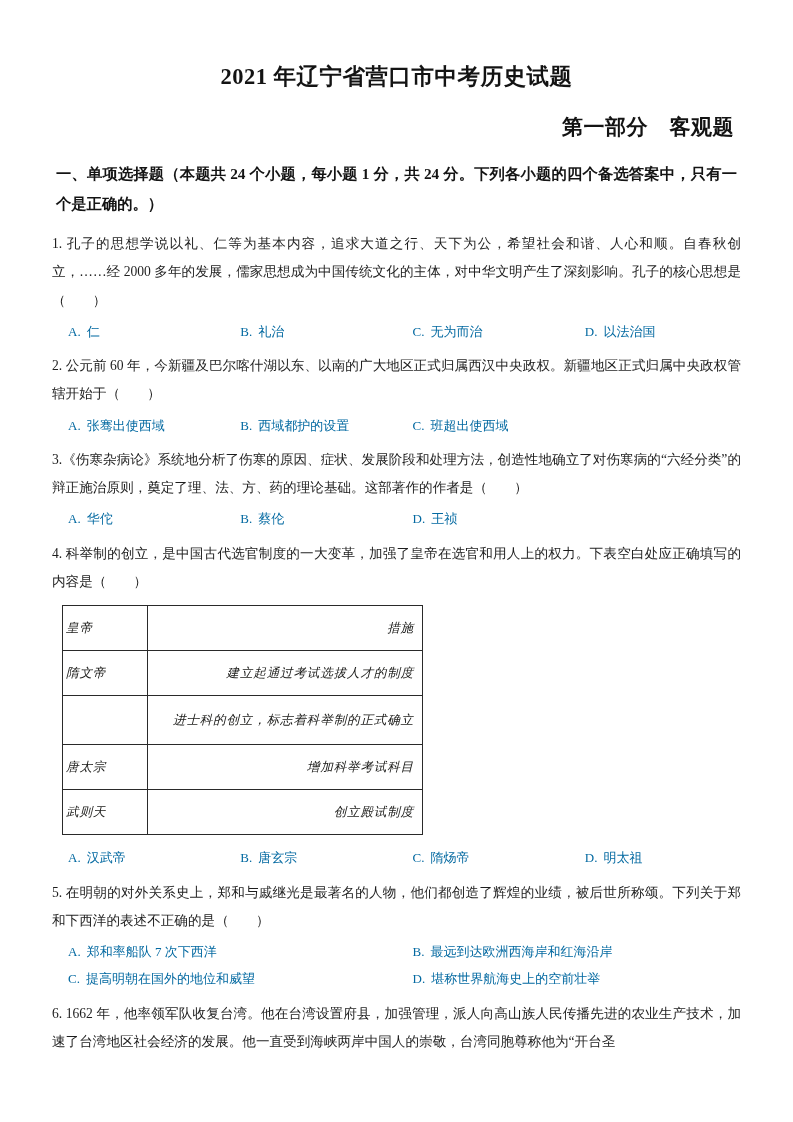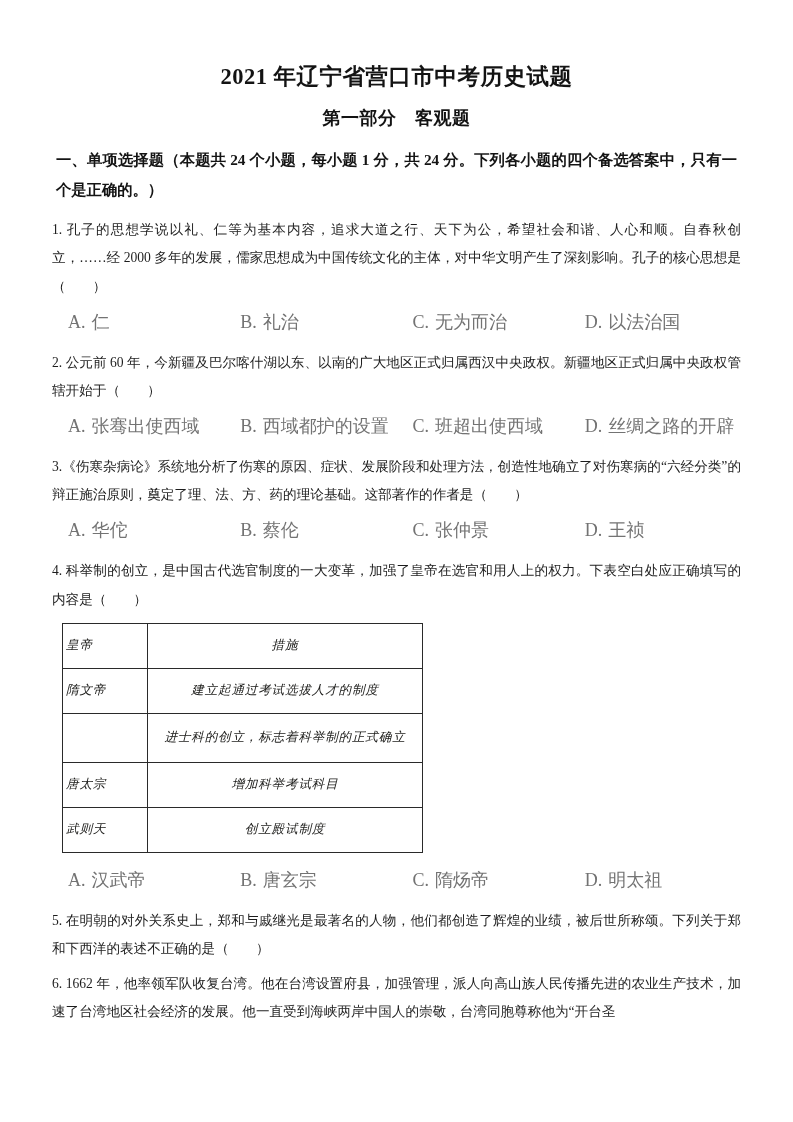--- a/index.html
+++ b/index.html
@@ -29,24 +29,24 @@
     text-align: center;
     font-size: 22.5px;
     font-weight: bold;
     letter-spacing: 0.5px;
     margin: 0;
     padding-top: 62px;
     line-height: 1.35;
     color: #131313;
   }
   .doc-subtitle {
-    text-align: center;
-    font-size: 18px;
+    text-align: right;
+    font-size: 21px;
     font-weight: bold;
-    margin: 0;
+    margin: 7px;
     padding-top: 14px;
     letter-spacing: 0.5px;
     color: #131313;
   }
 
   
   .section-heading {
     font-size: 15.3px;
     font-weight: bold;
     line-height: 1.95;
@@ -69,23 +69,23 @@
     text-justify: inter-ideograph;
     margin: 0;
     color: #1d1d1d;
   }
   .q-options {
     margin: 0;
     padding-top: 3px;
   }
   .opt-row {
     display: flex;
-    font-size: 18px;
+    font-size: 13px;
     line-height: 2.1;
-    color: #737373;
+    color: #0369a1;
   }
   .opt-row.cols4 > .opt {
     width: 25%;
     box-sizing: border-box;
     padding-left: 16px;
   }
   .opt-row.cols4 > .opt:first-child {
     padding-left: 16px;
   }
   .opt-row.cols2 > .opt {
@@ -119,27 +119,27 @@
     letter-spacing: 0.8px;
     vertical-align: middle;
   }
   table.exam-table td.col-emperor {
     width: 78px;
     text-align: left;
     padding: 2px 3px;
   }
   table.exam-table td.col-measure {
     width: 258px;
-    text-align: center;
+    text-align: right;
   }
   table.exam-table tr.head td {
     text-align: left;
   }
   table.exam-table tr.head td.col-measure {
-    text-align: center;
+    text-align: right;
   }
   table.exam-table td.blank-cell {
     text-align: center;
   }
   table.exam-table tr.tall td {
     height: 44px;
   }
 </style>
 </head>
 <body>
@@ -163,32 +163,30 @@
     </div>
   </div>
 
   <div class="question">
     <p class="q-stem">2. 公元前 60 年，今新疆及巴尔喀什湖以东、以南的广大地区正式归属西汉中央政权。新疆地区正式归属中央政权管辖开始于（　　）</p>
     <div class="q-options">
       <div class="opt-row cols4">
         <span class="opt"><span class="opt-label">A.</span><span>张骞出使西域</span></span>
         <span class="opt"><span class="opt-label">B.</span><span>西域都护的设置</span></span>
         <span class="opt"><span class="opt-label">C.</span><span>班超出使西域</span></span>
-        <span class="opt"><span class="opt-label">D.</span><span>丝绸之路的开辟</span></span>
       </div>
     </div>
   </div>
 
   <div class="question">
     <p class="q-stem">3.《伤寒杂病论》系统地分析了伤寒的原因、症状、发展阶段和处理方法，创造性地确立了对伤寒病的“六经分类”的辩正施治原则，奠定了理、法、方、药的理论基础。这部著作的作者是（　　）</p>
     <div class="q-options">
       <div class="opt-row cols4">
         <span class="opt"><span class="opt-label">A.</span><span>华佗</span></span>
         <span class="opt"><span class="opt-label">B.</span><span>蔡伦</span></span>
-        <span class="opt"><span class="opt-label">C.</span><span>张仲景</span></span>
         <span class="opt"><span class="opt-label">D.</span><span>王祯</span></span>
       </div>
     </div>
   </div>
 
   <div class="question">
     <p class="q-stem">4. 科举制的创立，是中国古代选官制度的一大变革，加强了皇帝在选官和用人上的权力。下表空白处应正确填写的内容是（　　）</p>
     <div class="q-table-wrap">
       <table class="exam-table">
         <tbody>
@@ -220,19 +218,29 @@
         <span class="opt"><span class="opt-label">A.</span><span>汉武帝</span></span>
         <span class="opt"><span class="opt-label">B.</span><span>唐玄宗</span></span>
         <span class="opt"><span class="opt-label">C.</span><span>隋炀帝</span></span>
         <span class="opt"><span class="opt-label">D.</span><span>明太祖</span></span>
       </div>
     </div>
   </div>
 
   <div class="question">
     <p class="q-stem">5. 在明朝的对外关系史上，郑和与戚继光是最著名的人物，他们都创造了辉煌的业绩，被后世所称颂。下列关于郑和下西洋的表述不正确的是（　　）</p>
+    <div class="q-options">
+      <div class="opt-row cols2">
+        <span class="opt"><span class="opt-label">A.</span><span>郑和率船队 7 次下西洋</span></span>
+        <span class="opt"><span class="opt-label">B.</span><span>最远到达欧洲西海岸和红海沿岸</span></span>
+      </div>
+      <div class="opt-row cols2">
+        <span class="opt"><span class="opt-label">C.</span><span>提高明朝在国外的地位和威望</span></span>
+        <span class="opt"><span class="opt-label">D.</span><span>堪称世界航海史上的空前壮举</span></span>
+      </div>
+    </div>
   </div>
 
   <div class="question">
     <p class="q-stem">6. 1662 年，他率领军队收复台湾。他在台湾设置府县，加强管理，派人向高山族人民传播先进的农业生产技术，加速了台湾地区社会经济的发展。他一直受到海峡两岸中国人的崇敬，台湾同胞尊称他为“开台圣</p>
   </div>
 
 </div>
 
 </body></html>

